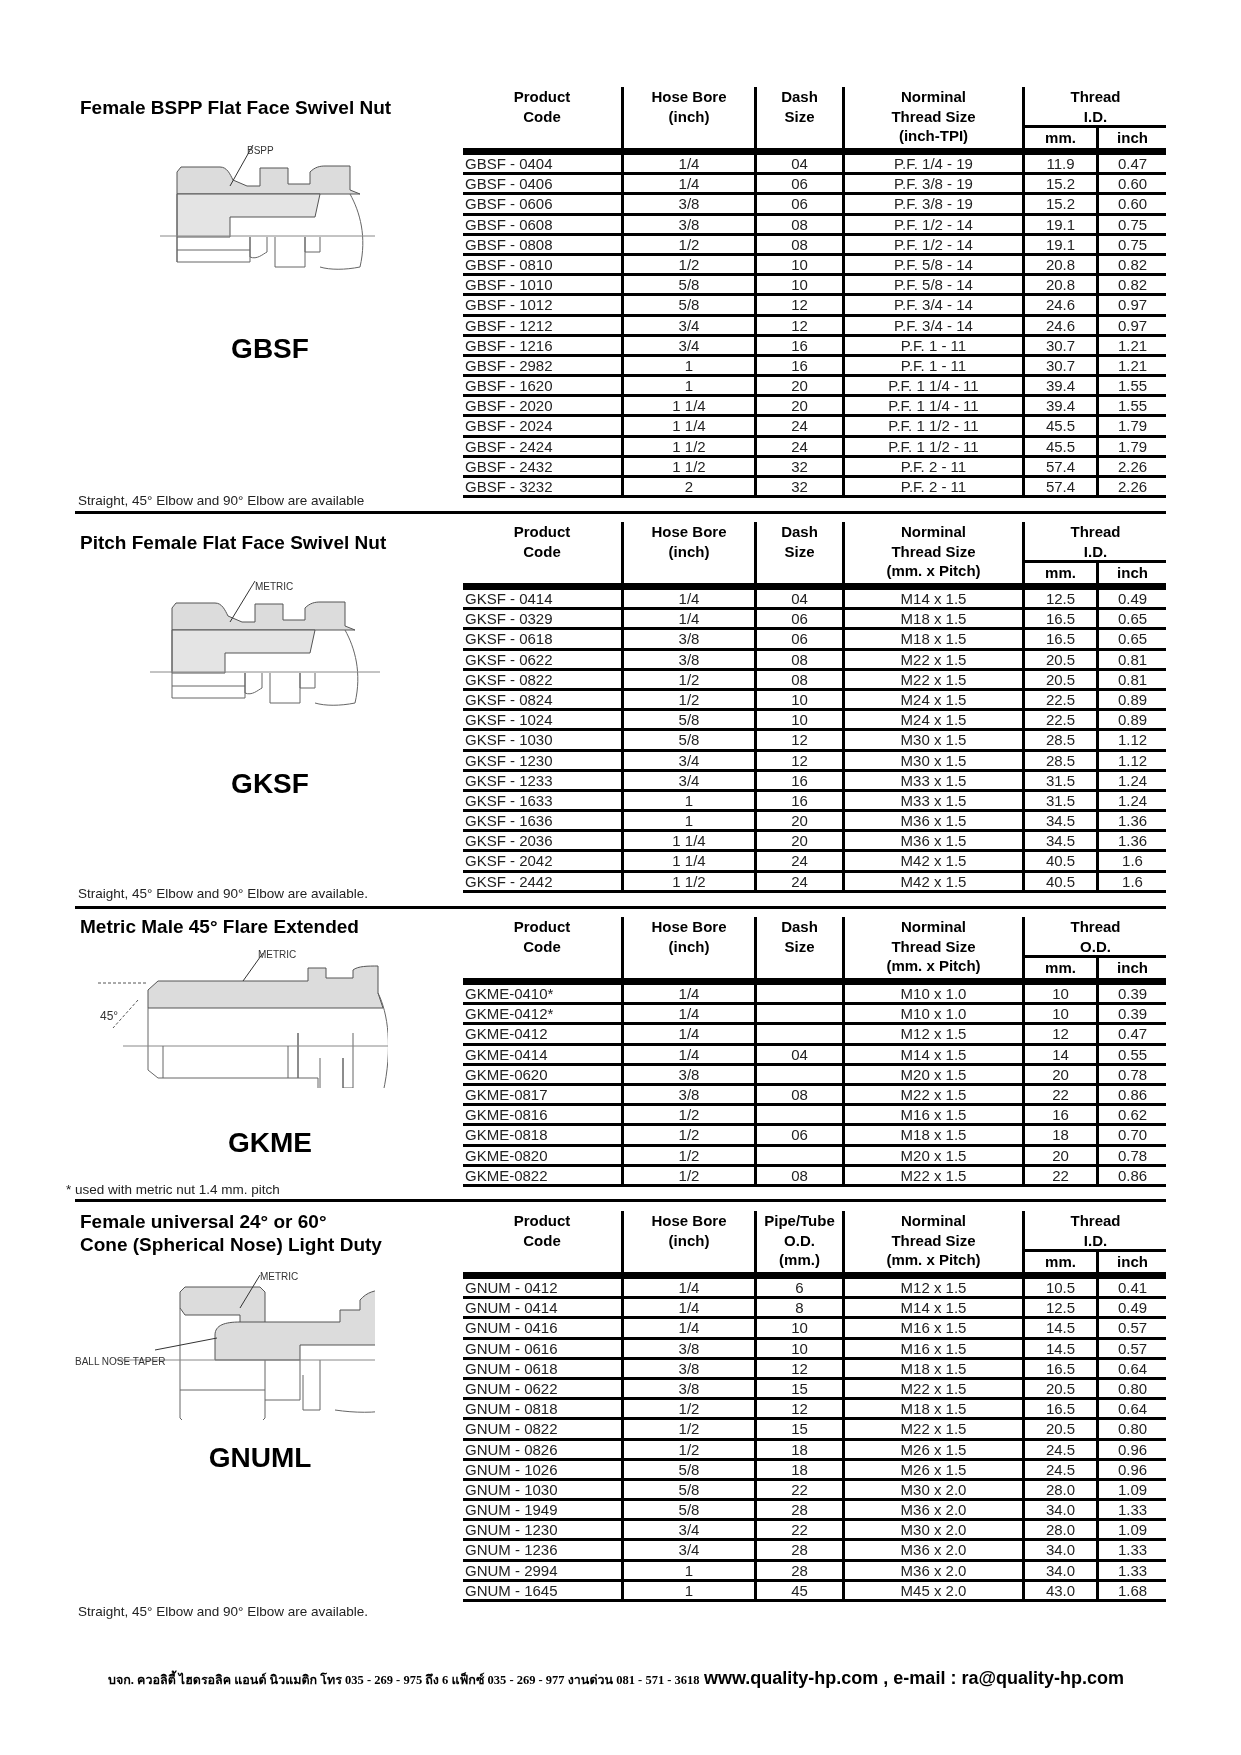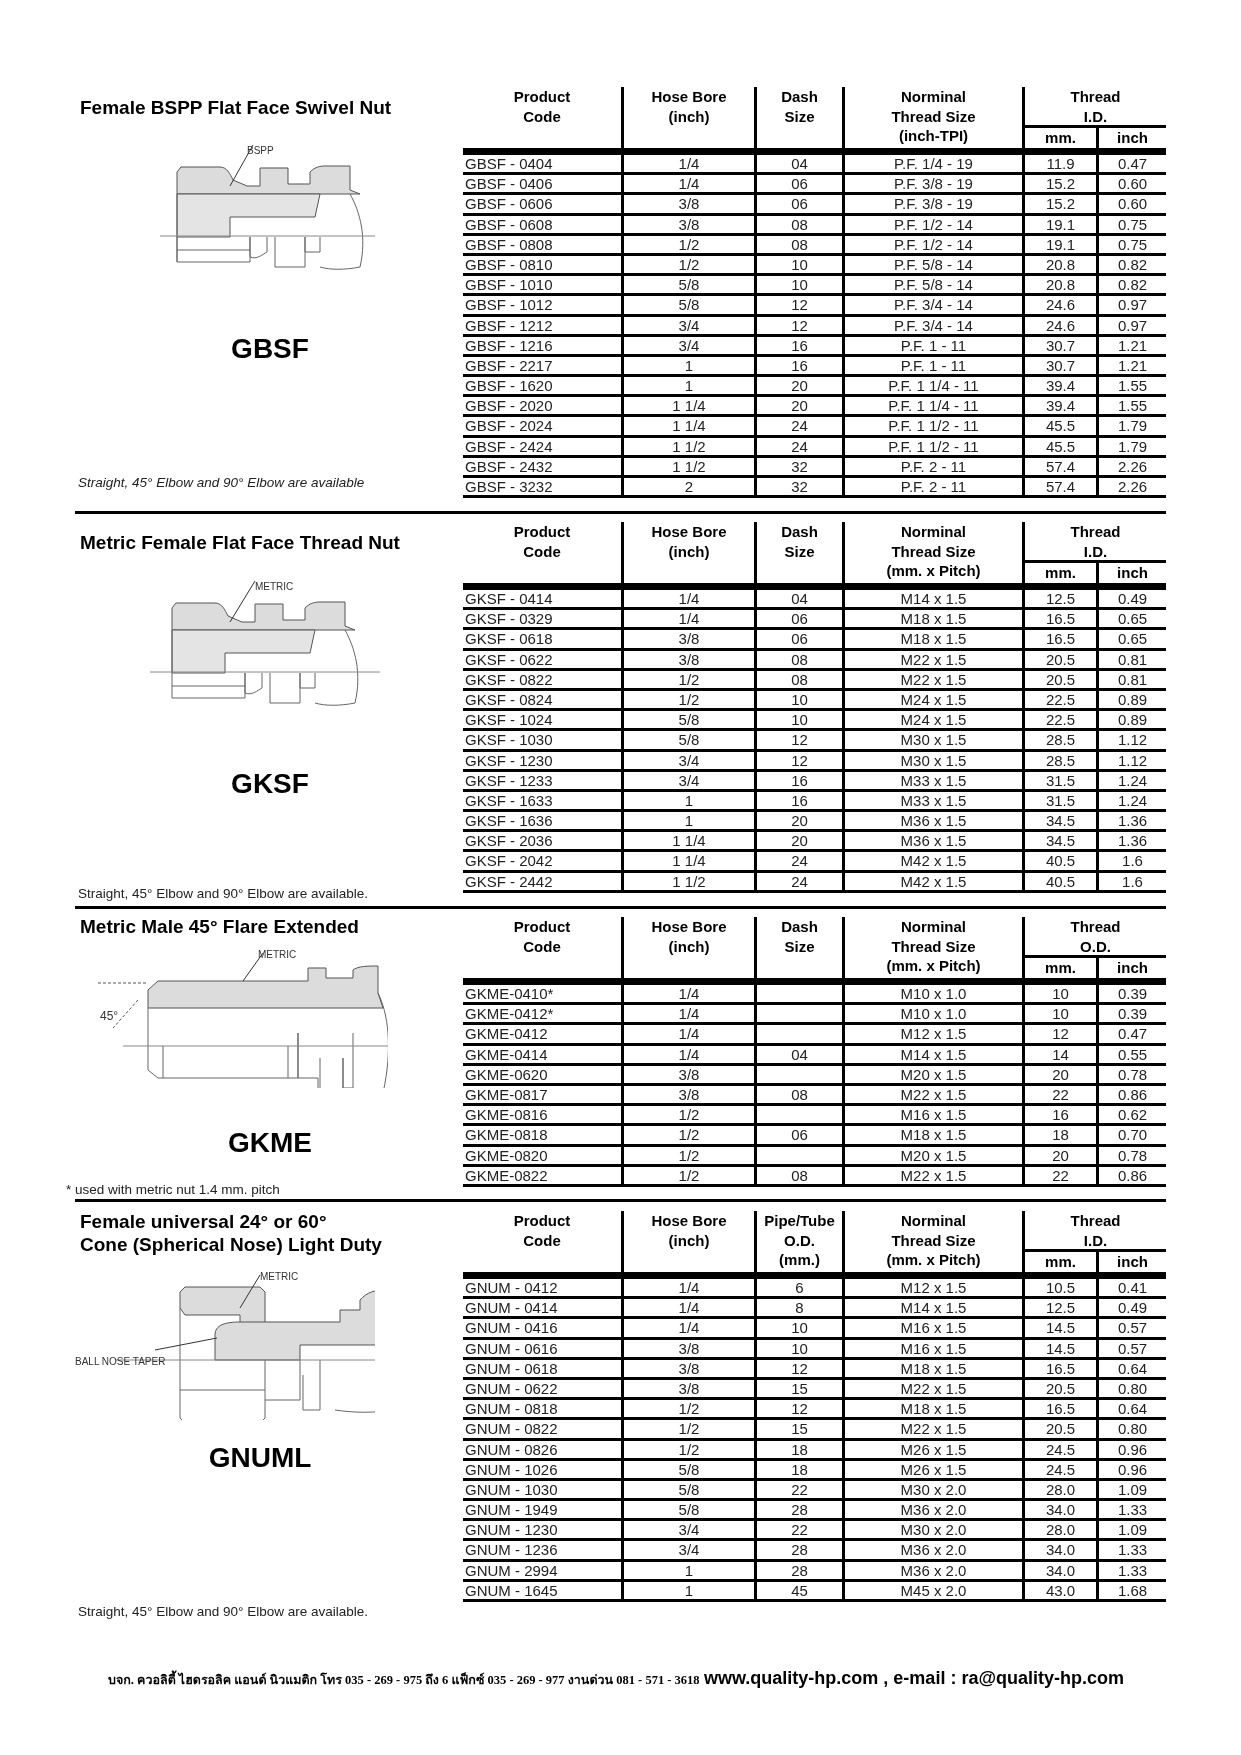--- a/index.html
+++ b/index.html
@@ -42,21 +42,21 @@
       <path d="M120,95 L120,125 L150,125 L150,95"></path>
       <path d="M150,95 L150,110 L165,110 L165,95"></path>
       <path d="M195,52 C205,70 212,95 205,125 C190,128 175,128 165,125"></path>
       <line x1="5" y1="94" x2="220" y2="94" stroke="#888"></line>
       <line x1="22" y1="108" x2="95" y2="108"></line>
     </g>
     <line x1="98" y1="3" x2="75" y2="44" stroke="#333" stroke-width="1"></line>
     <text x="92" y="12" font-size="10" fill="#333" font-family="Liberation Sans, sans-serif">BSPP</text>
   </svg>
   <div class="model" style="left:120px;top:333px;">GBSF</div>
-  <div class="note" style="top:475px;font-style:italic;">Straight, 45° Elbow and 90° Elbow are available</div>
+  <div class="note" style="top:493px;">Straight, 45° Elbow and 90° Elbow are available</div>
   <div class="tbl" style="top:87px;">
       <div class="thead">
         <div class="hc" style="left:0px;width:158px;top:0px;">
           <div>Product</div>
           <div>Code</div>
         </div>
         <div class="hc" style="left:161px;width:130px;top:0px;">
           <div>Hose Bore</div>
           <div>(inch)</div>
         </div>
@@ -207,21 +207,21 @@
         <span class="" style="left:382px;width:177px;">P.F. 1 - 11</span>
         <span class="" style="left:562px;width:71px;">30.7</span>
         <span class="" style="left:636px;width:67px;">1.21</span>
         <div class="vl" style="left:158px;"></div>
         <div class="vl" style="left:291px;"></div>
         <div class="vl" style="left:379px;"></div>
         <div class="vl" style="left:559px;"></div>
         <div class="vl" style="left:633px;"></div>
       </div>
       <div class="row">
-        <span class="c0" style="">GBSF - 2217</span>
+        <span class="c0" style="">GBSF - 2982</span>
         <span class="" style="left:161px;width:130px;">1</span>
         <span class="" style="left:294px;width:85px;">16</span>
         <span class="" style="left:382px;width:177px;">P.F. 1 - 11</span>
         <span class="" style="left:562px;width:71px;">30.7</span>
         <span class="" style="left:636px;width:67px;">1.21</span>
         <div class="vl" style="left:158px;"></div>
         <div class="vl" style="left:291px;"></div>
         <div class="vl" style="left:379px;"></div>
         <div class="vl" style="left:559px;"></div>
         <div class="vl" style="left:633px;"></div>
@@ -302,21 +302,21 @@
         <div class="vl" style="left:291px;"></div>
         <div class="vl" style="left:379px;"></div>
         <div class="vl" style="left:559px;"></div>
         <div class="vl" style="left:633px;"></div>
       </div>
     </div>
 </div>
 <div class="divider" style="top:511px;"></div>
 
 <div>
-  <div class="sec-title" style="top:531px;">Metric Female Flat Face Thread Nut</div>
+  <div class="sec-title" style="top:531px;">Pitch Female Flat Face Swivel Nut</div>
   <svg class="illus" style="left:150px;top:578px;" width="240" height="150">
     <g stroke="#555" stroke-width="1" fill="#dcdcdc">
       <path d="M22,52 L22,30 L26,25 L65,25 C72,25 75,32 78,38 L92,44 L105,44 L105,26 L133,26 L133,42 L155,42 L155,30 C160,25 165,24 170,24 L195,24 L195,48 L205,52 L22,52 Z"></path>
       <path d="M22,52 L22,95 L75,95 L75,75 L160,75 L165,52 Z" fill="#e4e4e4"></path>
     </g>
     <g stroke="#666" stroke-width="1" fill="none">
       <path d="M22,52 L22,120 L95,120 L95,95"></path>
       <path d="M95,95 L95,115 C102,118 108,112 112,110 L112,95"></path>
       <path d="M120,95 L120,125 L150,125 L150,95"></path>
       <path d="M150,95 L150,110 L165,110 L165,95"></path>

